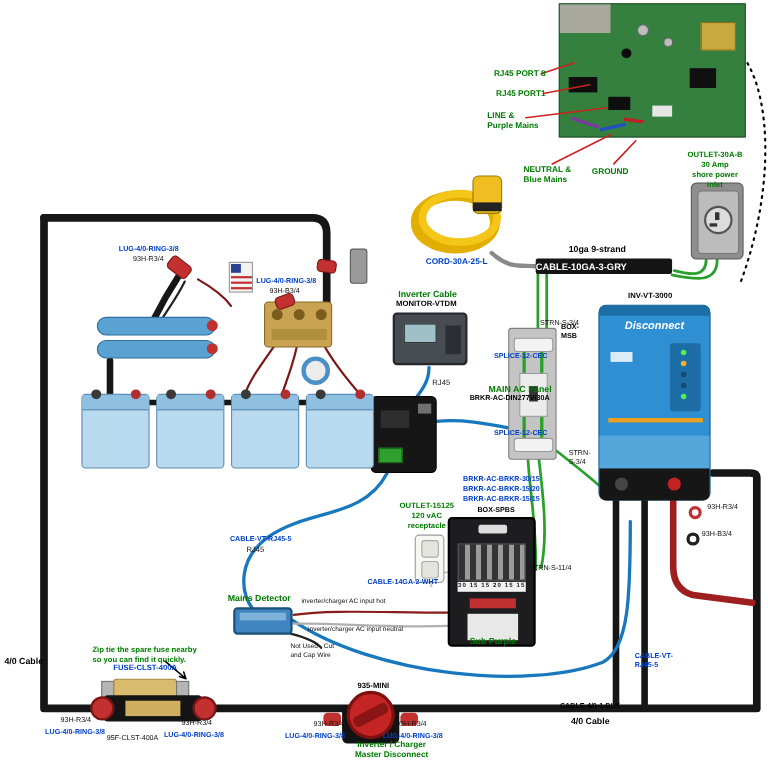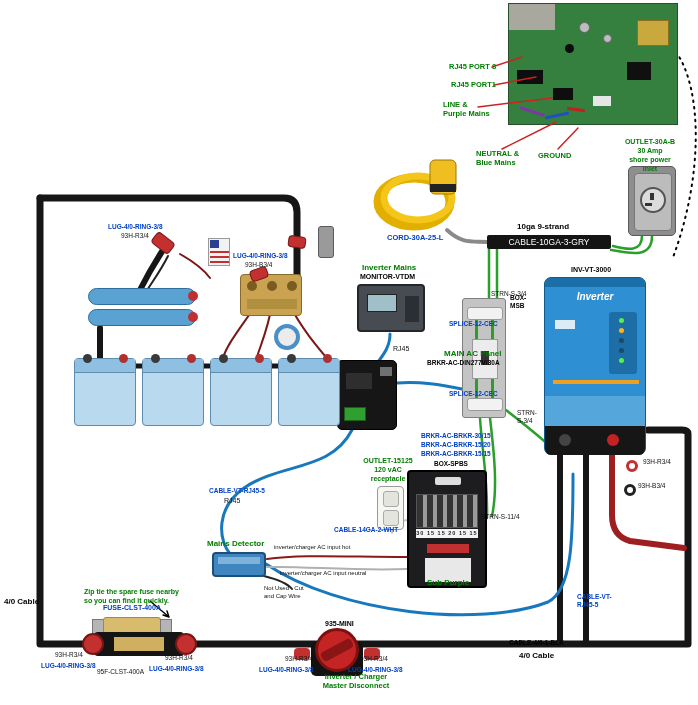--- a/index.html
+++ b/index.html
@@ -90,21 +90,21 @@
     </svg>
   </div>
 
   <div style="left:357px;top:284px;width:68px;height:48px;background:#474c52;border:2px solid #23272b;border-radius:4px;z-index:2">
     <div style="left:8px;top:8px;width:30px;height:18px;background:#9fc0c8;border:1px solid #222"></div>
     <div style="left:46px;top:10px;width:14px;height:26px;background:#2b2f33"></div>
   </div>
 
   <div style="left:544px;top:277px;width:102px;height:178px;background:#2e8fd2;border:1px solid #135a8c;border-radius:7px;z-index:2">
     <div style="left:0;top:0;width:100%;height:9px;background:#1b6fa8;border-radius:6px 6px 0 0"></div>
-    <div class="lbl" style="left:0;top:13px;width:100%;text-align:center;color:#fff;font-weight:bold;font-style:italic;font-size:10px">Inverter</div>
+    <div class="lbl" style="left:0;top:13px;width:100%;text-align:center;color:#fff;font-weight:bold;font-style:italic;font-size:10px">Disconnect</div>
     <div style="left:64px;top:34px;width:28px;height:62px;background:#1d6ea6;border-radius:3px"></div>
     <div style="left:74px;top:40px;width:5px;height:5px;border-radius:50%;background:#55ee55;box-shadow:0 10px 0 #ffb020,0 20px 0 #174a6e,0 30px 0 #174a6e,0 40px 0 #55ee55"></div>
     <div style="left:10px;top:42px;width:20px;height:9px;background:#dcecf6"></div>
     <div style="left:8px;top:102px;width:86px;height:4px;background:#f0a020"></div>
     <div style="left:0;top:118px;width:100%;height:30px;background:#55a6da"></div>
     <div style="left:0;top:148px;width:100%;height:29px;background:#161616;border-radius:0 0 6px 6px"></div>
     <div style="left:62px;top:156px;width:12px;height:12px;border-radius:50%;background:#c22222"></div>
     <div style="left:14px;top:156px;width:12px;height:12px;border-radius:50%;background:#444"></div>
   </div>
 
@@ -204,21 +204,21 @@
   </div>
 
   <div style="left:152px;top:236px;width:22px;height:14px;background:#c23030;border:1px solid #7a1515;border-radius:4px;transform:rotate(38deg);z-index:2"></div>
   <div style="left:288px;top:236px;width:18px;height:12px;background:#c23030;border:1px solid #7a1515;border-radius:4px;transform:rotate(8deg);z-index:2"></div>
   <div style="left:250px;top:268px;width:18px;height:12px;background:#c23030;border:1px solid #7a1515;border-radius:4px;transform:rotate(-20deg);z-index:2"></div>
   <div style="left:294px;top:648px;width:16px;height:12px;background:#c23030;border-radius:4px;z-index:2"></div>
   <div style="left:364px;top:648px;width:16px;height:12px;background:#c23030;border-radius:4px;z-index:2"></div>
   <div style="left:626px;top:460px;width:12px;height:12px;border-radius:50%;border:3px solid #c23030;z-index:2"></div>
   <div style="left:624px;top:484px;width:12px;height:12px;border-radius:50%;border:3px solid #222;z-index:2"></div>
 
-  <div class="lbl" style="left:487px;top:235px;width:124px;height:14px;background:#141414;border-radius:2px;color:#fff;font-weight:normal;font-size:8.5px;text-align:center;line-height:14px;white-space:nowrap;z-index:2">CABLE-10GA-3-GRY</div>
+  <div class="lbl" style="left:487px;top:235px;width:124px;height:14px;background:#141414;border-radius:2px;color:#fff;font-weight:bold;font-size:8.5px;text-align:left;line-height:14px;white-space:nowrap;z-index:2">CABLE-10GA-3-GRY</div>
 
   <svg width="698" height="705" viewBox="0 0 698 705" style="z-index:3">
     <path d="M492,67 L522,57" stroke="#cc2222" stroke-width="1.5"></path>
     <path d="M494,85 L536,77" stroke="#cc2222" stroke-width="1.5"></path>
     <path d="M478,107 L552,98" stroke="#cc2222" stroke-width="1.5"></path>
     <path d="M502,149 L556,122" stroke="#cc2222" stroke-width="1.5"></path>
     <path d="M558,149 L578,128" stroke="#cc2222" stroke-width="1.5"></path>
     <path d="M150,601 L169,617 M169,617 l-6,-2 M169,617 l-2,-6" stroke="#000" stroke-width="1.4"></path>
   </svg>
 
@@ -230,21 +230,21 @@
 Blue Mains</div>
   <div class="lbl g f75" style="left:538px;top:151px">GROUND</div>
 
   <div class="lbl g f7 ctr" style="left:618px;top:138px;width:64px">OUTLET-30A-B</div>
   <div class="lbl g f7 ctr" style="left:618px;top:147px;width:64px">30 Amp
 shore power
 inlet</div>
   <div class="lbl bk f8" style="left:517px;top:222px">10ga 9-strand</div>
   <div class="lbl bl f75" style="left:387px;top:233px">CORD-30A-25-L</div>
 
-  <div class="lbl g f8" style="left:362px;top:263px">Inverter Mains</div>
+  <div class="lbl g f8" style="left:362px;top:263px">Inverter Cable</div>
   <div class="lbl bk f7" style="left:360px;top:273px">MONITOR-VTDM</div>
   <div class="lbl f7" style="left:393px;top:345px">RJ45</div>
 
   <div class="lbl bk f7" style="left:571px;top:266px">INV-VT-3000</div>
 
   <div class="lbl f65" style="left:491px;top:290px">STRN-S-3/4</div>
   <div class="lbl bk f65" style="left:510px;top:294px">BOX-
 MSB</div>
   <div class="lbl bl f65" style="left:449px;top:320px">SPLICE-12-CEC</div>
   <div class="lbl g f8" style="left:444px;top:349px">MAIN AC Panel</div>

